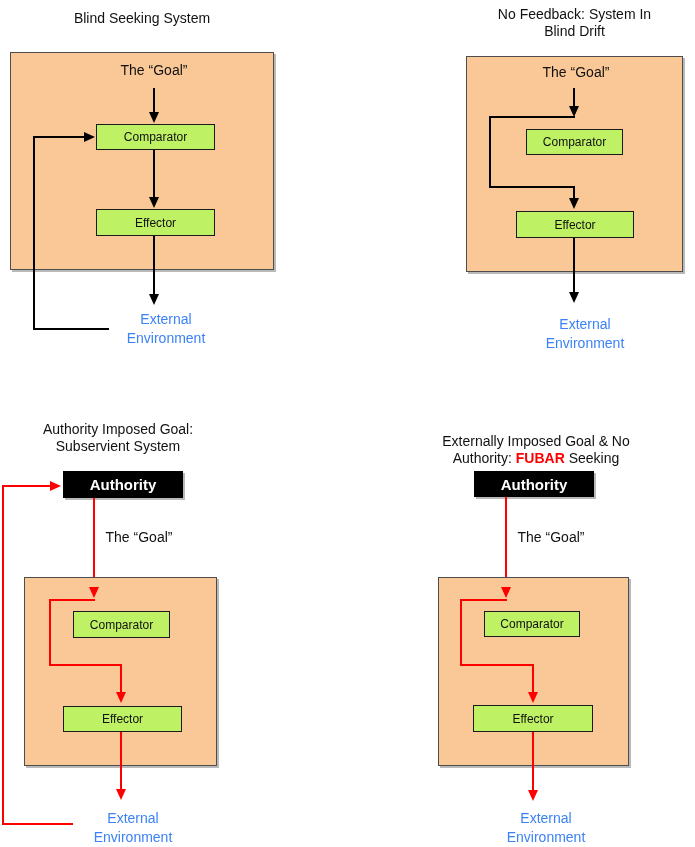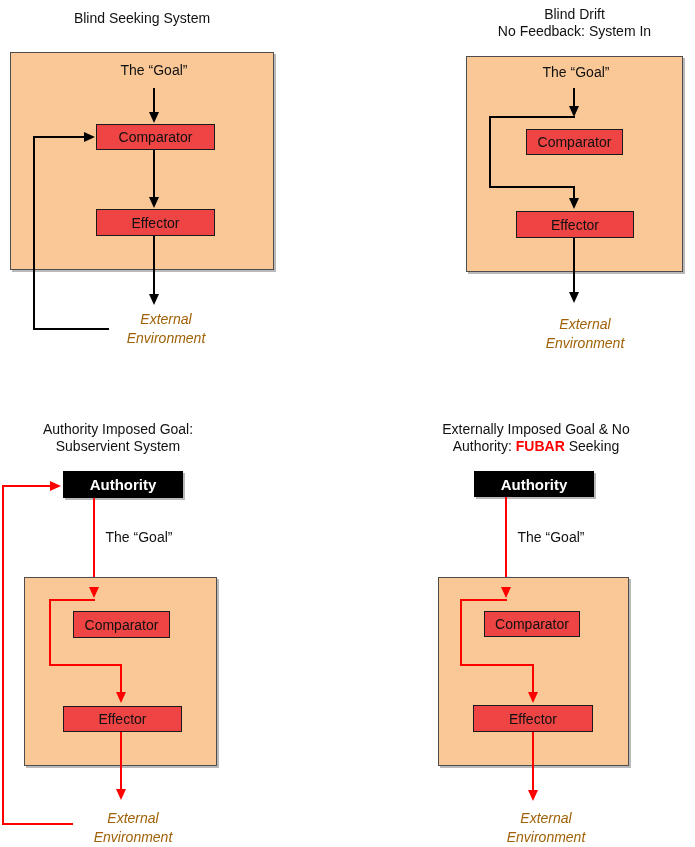--- a/index.html
+++ b/index.html
@@ -3,26 +3,26 @@
 <meta charset="utf-8">
 <style>
   html,body{margin:0;padding:0;background:#fff;}
   #canvas{
     position:relative;width:695px;height:847px;background:#fff;overflow:hidden;
     font-family:"Liberation Sans","DejaVu Sans",sans-serif;color:#111;
   }
   .title{position:absolute;text-align:center;font-size:14px;line-height:17px;color:#111;}
   .panel{position:absolute;background:#FAC896;border:1px solid #4d4d4d;box-sizing:border-box;
          box-shadow:2px 2px 0 #b9b9b9;}
-  .node{position:absolute;background:#ef4444;border:1px solid #1a1a1a;box-sizing:border-box;
-        display:flex;align-items:center;justify-content:center;font-size:14px;color:#111;}
+  .node{position:absolute;background:#bef264;border:1px solid #1a1a1a;box-sizing:border-box;
+        display:flex;align-items:center;justify-content:center;font-size:12px;color:#111;}
   .authority{position:absolute;background:#000;color:#fff;font-weight:bold;font-size:15px;
         display:flex;align-items:center;justify-content:center;box-shadow:2px 2px 0 #b9b9b9;}
   .label{position:absolute;text-align:center;font-size:14px;line-height:16px;color:#111;}
-  .envlabel{position:absolute;text-align:center;font-size:14px;line-height:19px;color:#a16207;font-style:italic;}
+  .envlabel{position:absolute;text-align:center;font-size:14px;line-height:19px;color:#3b82f6;}
   .vline{position:absolute;width:2px;background:#000;}
   .hline{position:absolute;height:2px;background:#000;}
   .vline.red,.hline.red{background:#FF0000;}
   .vline.red{width:2px;} .hline.red{height:2px;}
   .arrd{position:absolute;width:0;height:0;border-left:5px solid transparent;
         border-right:5px solid transparent;border-top:11px solid #000;}
   .arrr{position:absolute;width:0;height:0;border-top:5px solid transparent;
         border-bottom:5px solid transparent;border-left:11px solid #000;}
   .arrd.red{border-top-color:#FF0000;}
   .arrr.red{border-left-color:#FF0000;}
@@ -59,22 +59,22 @@
     <div class="arrr" style="left:84px;top:132px"></div>
 
     <div class="envlabel" style="left:96px;top:310px;width:140px">
       <div>External</div>
       <div>Environment</div>
     </div>
   </div>
 
   <div>
     <div class="title" style="left:466px;top:6px;width:217px">
+      <div>No Feedback: System In</div>
       <div>Blind Drift</div>
-      <div>No Feedback: System In</div>
     </div>
 
     <div class="panel" style="left:466px;top:56px;width:217px;height:216px"></div>
 
     <div class="label" style="left:526px;top:64px;width:100px">The “Goal”</div>
 
     <div class="vline" style="left:573px;top:88px;height:19px"></div>
     <div class="arrd" style="left:569px;top:106px"></div>
 
     <div class="hline" style="left:489px;top:116px;width:86px"></div>
@@ -129,21 +129,21 @@
     <div class="vline red" style="left:120px;top:732px;height:57px"></div>
     <div class="arrd red" style="left:116px;top:789px"></div>
 
     <div class="envlabel" style="left:63px;top:809px;width:140px">
       <div>External</div>
       <div>Environment</div>
     </div>
   </div>
 
   <div>
-    <div class="title" style="left:426px;top:421px;width:220px">
+    <div class="title" style="left:426px;top:433px;width:220px">
       <div>Externally Imposed Goal &amp; No</div>
       <div>
         <span>Authority: </span><span class="fubar">FUBAR</span><span> Seeking</span>
       </div>
     </div>
 
     <div class="authority" style="left:474px;top:471px;width:120px;height:26px">Authority</div>
 
     <div class="vline red" style="left:505px;top:497px;height:90px"></div>
     <div class="label" style="left:501px;top:529px;width:100px">The “Goal”</div>

